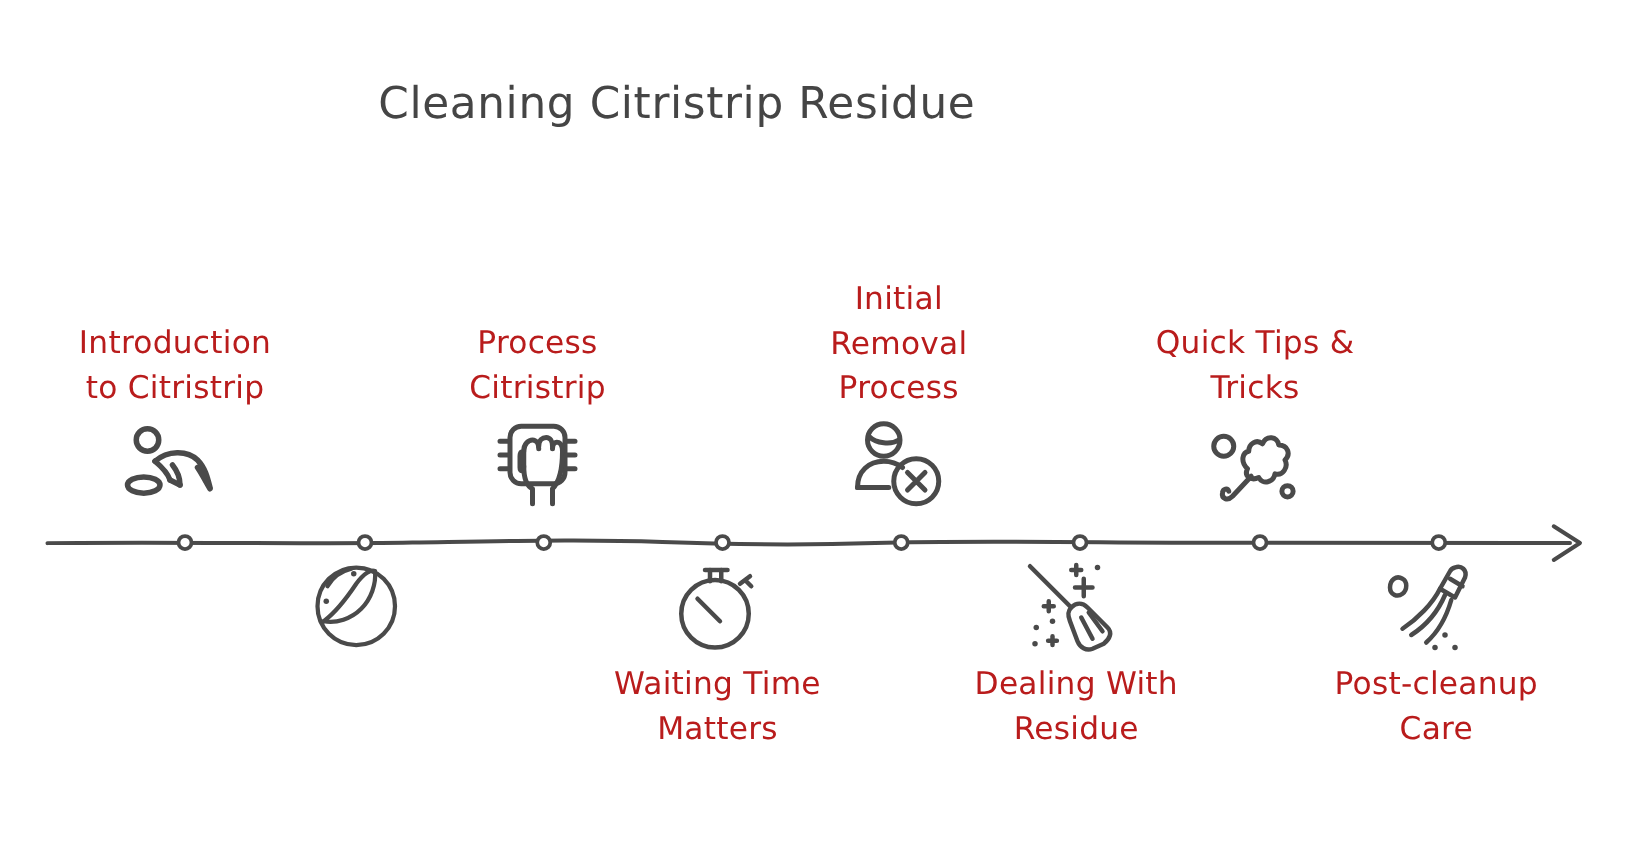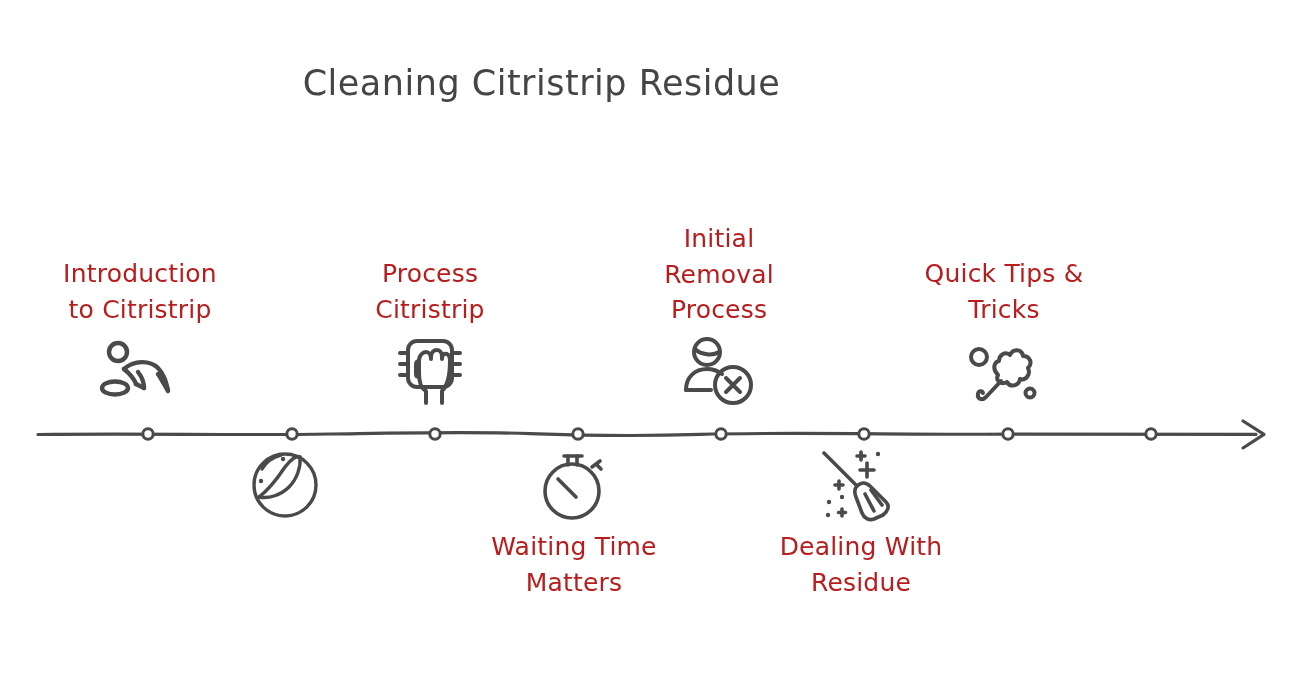--- a/index.html
+++ b/index.html
@@ -238,14 +238,33 @@
           <path d="M30,9 L30,18 M39,9 L39,18"></path>
           <path d="M54,20 L62,14 M58,17 L63,22"></path>
           <path d="M20,32 L38,50"></path>
         </g>
       </svg>
     </div>
     <div class="ms-label">Waiting Time
 Matters</div>
   </div>
 
+  <div class="milestone below" style="left:1149px; top:447px;">
+    <div class="ms-icon">
+      <svg width="90" height="78" viewBox="0 0 90 78">
+        <g fill="none" stroke="#4a4a4a" stroke-width="3.6" stroke-linecap="round" stroke-linejoin="round">
+          <path d="M60,8 C65,6 70,10 68,16 L60,32 L48,25 L56,11 C57,9 58,8.5 60,8 Z"></path>
+          <path d="M56,17 L66,23"></path>
+          <path d="M48,25 C42,37 30,49 18,57"></path>
+          <path d="M52,30 C46,44 36,55 25,62"></path>
+          <path d="M57,34 C53,48 46,60 37,68"></path>
+          <path d="M8,24 C8,18 13,14 18,17 C22,19 22,26 18,29 C14,32 8,30 8,24 Z"></path>
+          <circle cx="52" cy="62" r="2.2" fill="#4a4a4a" stroke="none"></circle>
+          <circle cx="44" cy="72" r="2.2" fill="#4a4a4a" stroke="none"></circle>
+          <circle cx="60" cy="72" r="2.2" fill="#4a4a4a" stroke="none"></circle>
+        </g>
+      </svg>
+    </div>
+    <div class="ms-label">Post-cleanup
+Care</div>
+  </div>
 
 </div>
 
 </body></html>

